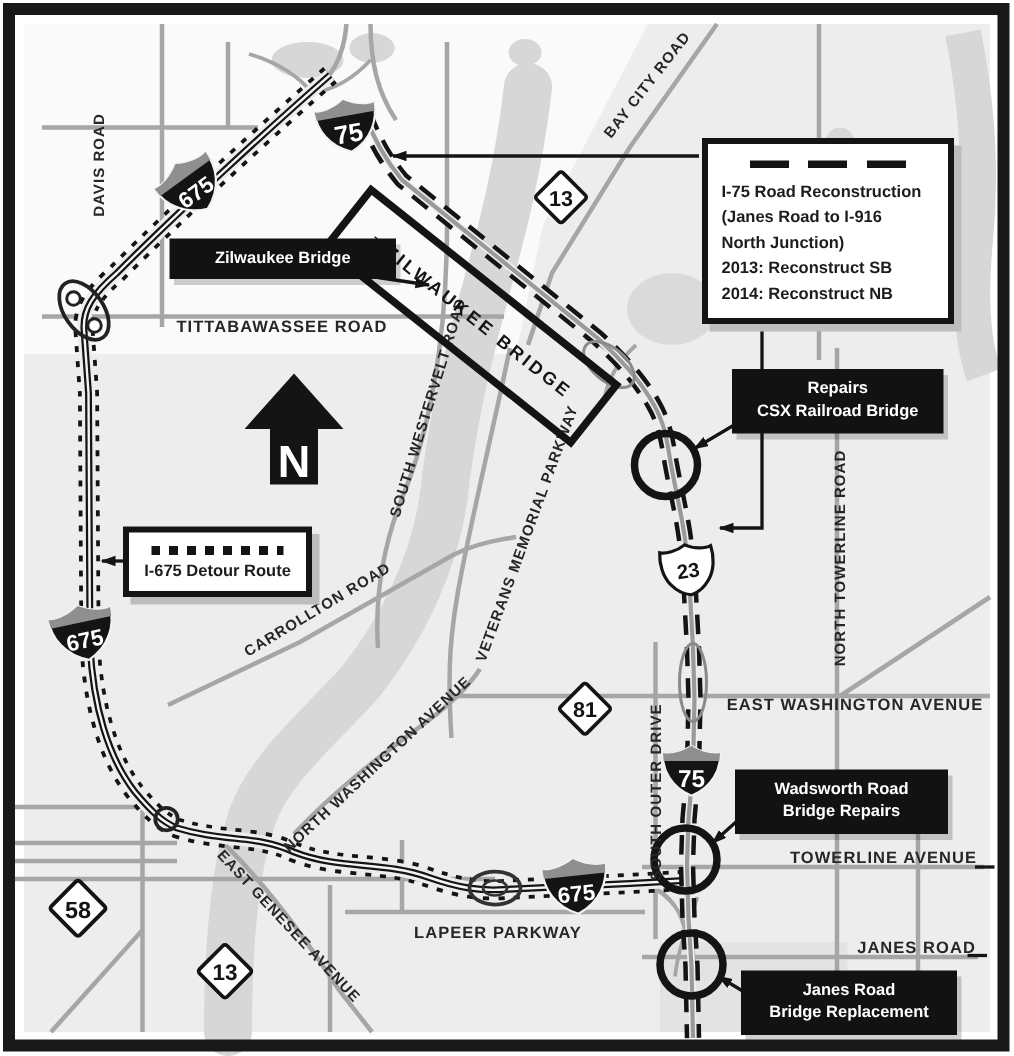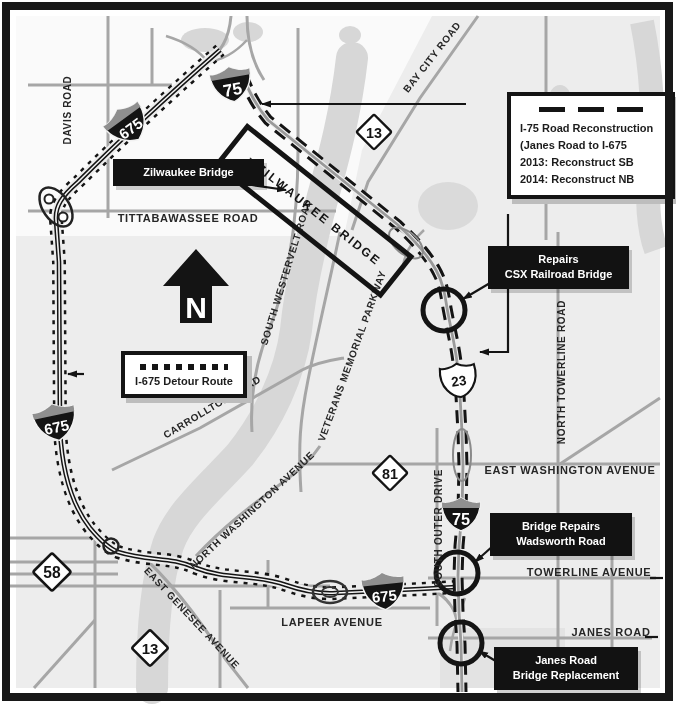--- a/index.html
+++ b/index.html
@@ -8,21 +8,21 @@
   #map-svg{position:absolute;left:0;top:0;}
   .frame{position:absolute;left:2px;top:2px;right:3px;bottom:3px;border:8px solid #181818;
          pointer-events:none;z-index:40;}
   .rlabel{position:absolute;font-weight:bold;font-size:10px;color:#262626;letter-spacing:.7px;
           white-space:nowrap;transform:translate(-50%,-50%) rotate(var(--r,0deg));z-index:12;}
   .rlabel.big{font-size:11px;}
   .callout{position:absolute;background:#121212;color:#ffffff;font-weight:bold;font-size:11px;
            line-height:1.4;text-align:center;padding:6px 7px;z-index:20;
            box-shadow:3px 4px 0 rgba(0,0,0,.18);}
   .legendbox{position:absolute;background:#ffffff;border:4px solid #141414;z-index:20;
-             box-shadow:5px 5px 0 #bdbdbd;padding:7px 9px;margin-left:39px;}
+             box-shadow:5px 5px 0 #bdbdbd;padding:7px 9px;}
   .legendbox .lines{font-weight:bold;font-size:11px;line-height:1.55;color:#1c1c1c;}
   .dash-sample{height:5px;width:104px;margin:4px auto 8px auto;
                background:repeating-linear-gradient(90deg,#141414 0 26px,transparent 26px 39px);}
   .dot-sample{height:6px;width:88px;margin:2px auto 5px auto;
               background:repeating-linear-gradient(90deg,#141414 0 6px,transparent 6px 12px);}
   .detour-label{font-weight:bold;font-size:11px;text-align:center;color:#1c1c1c;}
   #bridge-box{position:absolute;left:247px;top:123px;width:204px;height:44px;border:5px solid #141414;
               transform-origin:0 0;transform:rotate(38.5deg);display:flex;align-items:center;
               justify-content:center;gap:5px;z-index:15;}
   #bridge-box .txt{font-weight:bold;font-size:12px;letter-spacing:2.2px;color:#141414;white-space:nowrap;}
@@ -197,21 +197,21 @@
       <rect x="11" y="11" width="26" height="26" rx="2" transform="rotate(45 24 24)" fill="#ffffff" stroke="#141414" stroke-width="2.5"></rect>
       <text x="24" y="30" text-anchor="middle" font-size="15" class="dnum">13</text>
     </svg>
   </div>
   <div class="shield" style="left:390px;top:475px">
     <svg width="46" height="46" viewBox="0 0 48 48">
       <rect x="11" y="11" width="26" height="26" rx="2" transform="rotate(45 24 24)" fill="#ffffff" stroke="#141414" stroke-width="2.5"></rect>
       <text x="24" y="30" text-anchor="middle" font-size="15" class="dnum">81</text>
     </svg>
   </div>
-  <div class="shield" style="left:52px;top:574px">
+  <div class="shield" style="left:52px;top:608px">
     <svg width="50" height="50" viewBox="0 0 48 48">
       <rect x="11" y="11" width="26" height="26" rx="2" transform="rotate(45 24 24)" fill="#ffffff" stroke="#141414" stroke-width="2.5"></rect>
       <text x="24" y="30" text-anchor="middle" font-size="15" class="dnum">58</text>
     </svg>
   </div>
   <div class="shield" style="left:150px;top:650px">
     <svg width="48" height="48" viewBox="0 0 48 48">
       <rect x="11" y="11" width="26" height="26" rx="2" transform="rotate(45 24 24)" fill="#ffffff" stroke="#141414" stroke-width="2.5"></rect>
       <text x="24" y="30" text-anchor="middle" font-size="15" class="dnum">13</text>
     </svg>
@@ -222,44 +222,45 @@
   <div class="rlabel" style="left:432px;top:57px;--r:-52deg">BAY CITY ROAD</div>
   <div class="rlabel" style="left:286px;top:272px;--r:-73deg">SOUTH WESTERVELT ROAD</div>
   <div class="rlabel" style="left:352px;top:356px;--r:-70deg">VETERANS MEMORIAL PARKWAY</div>
   <div class="rlabel" style="left:561px;top:372px;--r:-90deg">NORTH TOWERLINE ROAD</div>
   <div class="rlabel big" style="left:570px;top:470px">EAST WASHINGTON AVENUE</div>
   <div class="rlabel" style="left:212px;top:407px;--r:-31deg">CARROLLTON ROAD</div>
   <div class="rlabel" style="left:252px;top:510px;--r:-43deg">NORTH WASHINGTON AVENUE</div>
   <div class="rlabel" style="left:438px;top:528px;--r:-90deg">SOUTH OUTER DRIVE</div>
   <div class="rlabel big" style="left:589px;top:572px">TOWERLINE AVENUE</div>
   <div class="rlabel big" style="left:611px;top:632px">JANES ROAD</div>
-  <div class="rlabel big" style="left:332px;top:622px">LAPEER AVENUE</div>
+  <div class="rlabel big" style="left:332px;top:622px">LAPEER PARKWAY</div>
   <div class="rlabel" style="left:192px;top:618px;--r:47deg">EAST GENESEE AVENUE</div>
 
   <div class="callout" style="left:113px;top:159px;width:137px">
     <div>Zilwaukee Bridge</div>
   </div>
   <div class="callout" style="left:488px;top:246px;width:127px">
     <div>Repairs</div>
     <div>CSX Railroad Bridge</div>
   </div>
   <div class="callout" style="left:490px;top:513px;width:128px">
+    <div>Wadsworth Road</div>
     <div>Bridge Repairs</div>
-    <div>Wadsworth Road</div>
   </div>
   <div class="callout" style="left:494px;top:647px;width:130px">
     <div>Janes Road</div>
     <div>Bridge Replacement</div>
   </div>
 
   <div class="legendbox" style="left:468px;top:92px;width:142px">
     <div class="dash-sample"></div>
     <div class="lines">
       <div>I-75 Road Reconstruction</div>
-      <div>(Janes Road to I-675</div>
+      <div>(Janes Road to I-916</div>
+      <div>North Junction)</div>
       <div>2013: Reconstruct SB</div>
       <div>2014: Reconstruct NB</div>
     </div>
   </div>
   <div class="legendbox" style="left:82px;top:351px;width:100px">
     <div class="dot-sample"></div>
     <div class="detour-label">I-675 Detour Route</div>
   </div>
 
   <div class="frame"></div>

